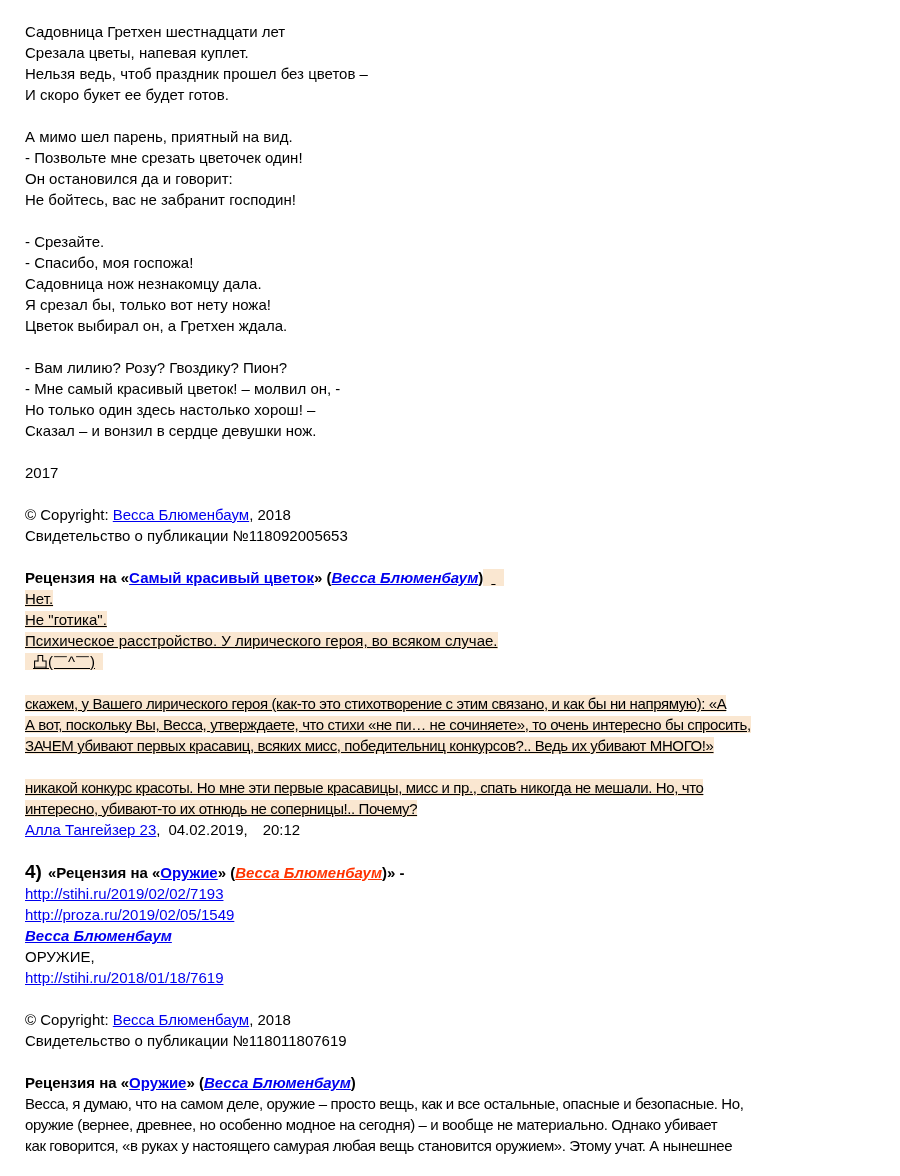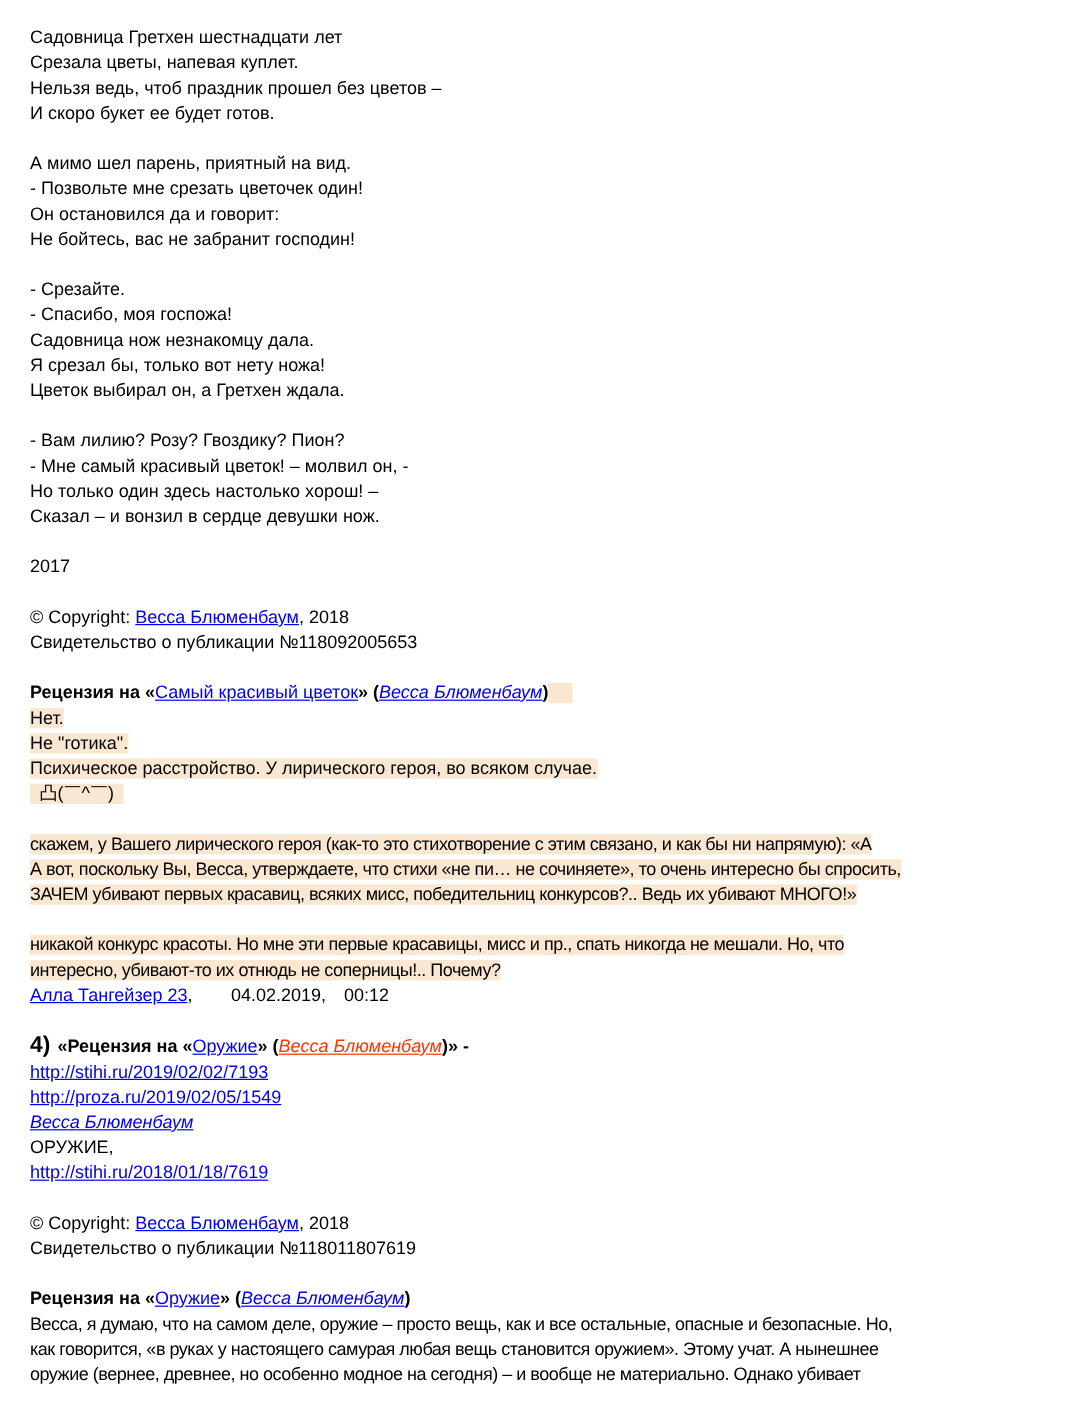--- a/index.html
+++ b/index.html
@@ -3,28 +3,28 @@
 <meta charset="utf-8">
 <style>
   html,body{margin:0;padding:0;background:#ffffff;}
   body{width:900px;height:1176px;overflow:hidden;
        font-family:"Liberation Sans","DejaVu Sans",sans-serif;
        font-size:15px;line-height:21px;color:#000;}
   .page{padding:21px 20px 0 25px;}
   .blank{height:21px;}
   a.lnk{color:#0000EE;text-decoration:underline;cursor:pointer;}
   a.lnk.red{color:#FF3300;}
-  .b{font-weight:normal;text-align:center;}
+  .b{font-weight:bold;text-align:center;}
   .i{font-style:italic;}
-  .hl{background:#FAE7D1;}
+  .hl{background:#FAE7D1;text-decoration:underline;}
   .narrow{letter-spacing:-0.4px;}
   .line{white-space:pre-wrap;}
   .num4{font-size:19px;font-weight:bold;padding-right:6px;}
   .hdr{font-weight:bold;}
-  .sig-gap1{margin-left:32px;}
+  .sig-gap1{margin-left:8px;}
   .sig-gap2{margin-left:15px;}
   .trail-hl{padding:0 8px;}
 </style>
 </head>
 <body>
 
 <div class="page">
 
   <div>
     <div>
@@ -78,21 +78,21 @@
     <div>
       <div class="line narrow"><span class="hl">скажем, у Вашего лирического героя (как-то это стихотворение с этим связано, и как бы ни напрямую): «А</span></div>
       <div class="line narrow"><span class="hl">А вот, поскольку Вы, Весса, утверждаете, что стихи «не пи… не сочиняете», то очень интересно бы спросить,</span></div>
       <div class="line narrow"><span class="hl">ЗАЧЕМ убивают первых красавиц, всяких мисс, победительниц конкурсов?.. Ведь их убивают МНОГО!»</span></div>
     </div>
     <div class="blank"></div>
     <div>
       <div class="line narrow"><span class="hl">никакой конкурс красоты. Но мне эти первые красавицы, мисс и пр., спать никогда не мешали. Но, что</span></div>
       <div class="line narrow"><span class="hl">интересно, убивают-то их отнюдь не соперницы!.. Почему?</span></div>
     </div>
-    <div class="line"><a class="lnk">Алла Тангейзер 23</a><span>,</span><span class="sig-gap1">04.02.2019,</span><span class="sig-gap2">00:12</span></div>
+    <div class="line"><a class="lnk">Алла Тангейзер 23</a><span>,</span><span class="sig-gap1">04.02.2019,</span><span class="sig-gap2">20:12</span></div>
   </div>
 
   <div class="blank"></div>
 
   <div>
     <div class="line"><span class="num4">4)</span><span class="hdr">«Рецензия на «</span><a class="lnk b">Оружие</a><span class="hdr">» (</span><a class="lnk red b i">Весса Блюменбаум</a><span class="hdr">)» -</span></div>
     <div class="line"><a class="lnk">http://stihi.ru/2019/02/02/7193</a></div>
     <div class="line"><a class="lnk">http://proza.ru/2019/02/05/1549</a></div>
     <div class="line"><a class="lnk b i">Весса Блюменбаум</a></div>
     <div class="line">ОРУЖИЕ,</div>
@@ -105,20 +105,20 @@
     <div class="line"><span>© Copyright: </span><a class="lnk">Весса Блюменбаум</a><span>, 2018</span></div>
     <div class="line">Свидетельство о публикации №118011807619</div>
   </div>
 
   <div class="blank"></div>
 
   <div>
     <div class="line hdr"><span>Рецензия на «</span><a class="lnk b">Оружие</a><span>» (</span><a class="lnk b i">Весса Блюменбаум</a><span>)</span></div>
     <div>
       <div class="line narrow">Весса, я думаю, что на самом деле, оружие – просто вещь, как и все остальные, опасные и безопасные. Но,</div>
+      <div class="line narrow">оружие (вернее, древнее, но особенно модное на сегодня) – и вообще не материально. Однако убивает</div>
       <div class="line narrow">как говорится, «в руках у настоящего самурая любая вещь становится оружием». Этому учат. А нынешнее</div>
-      <div class="line narrow">оружие (вернее, древнее, но особенно модное на сегодня) – и вообще не материально. Однако убивает</div>
 
     </div>
 
   </div>
 
 </div>
 
 </body></html>

